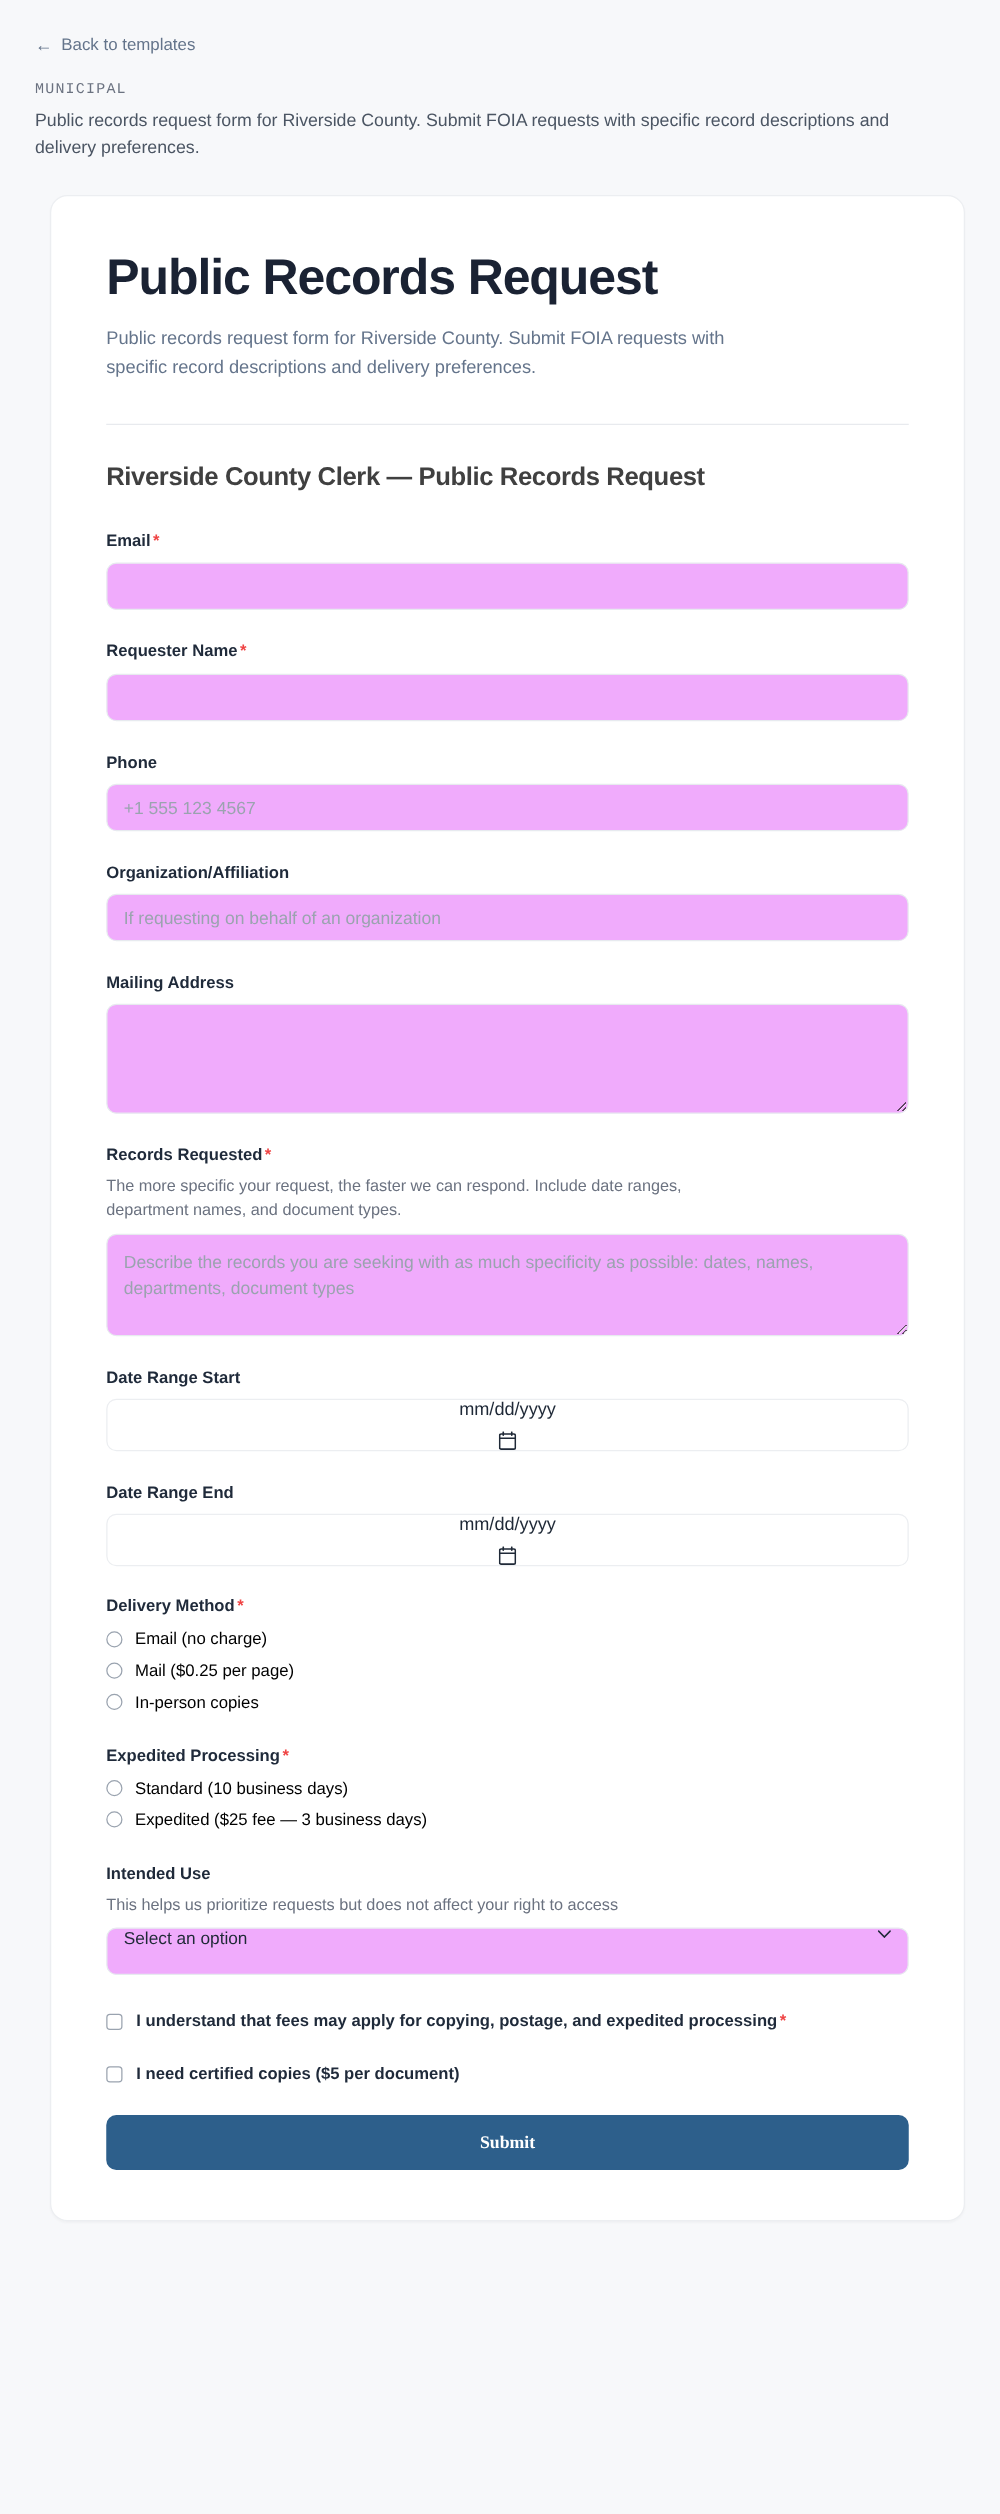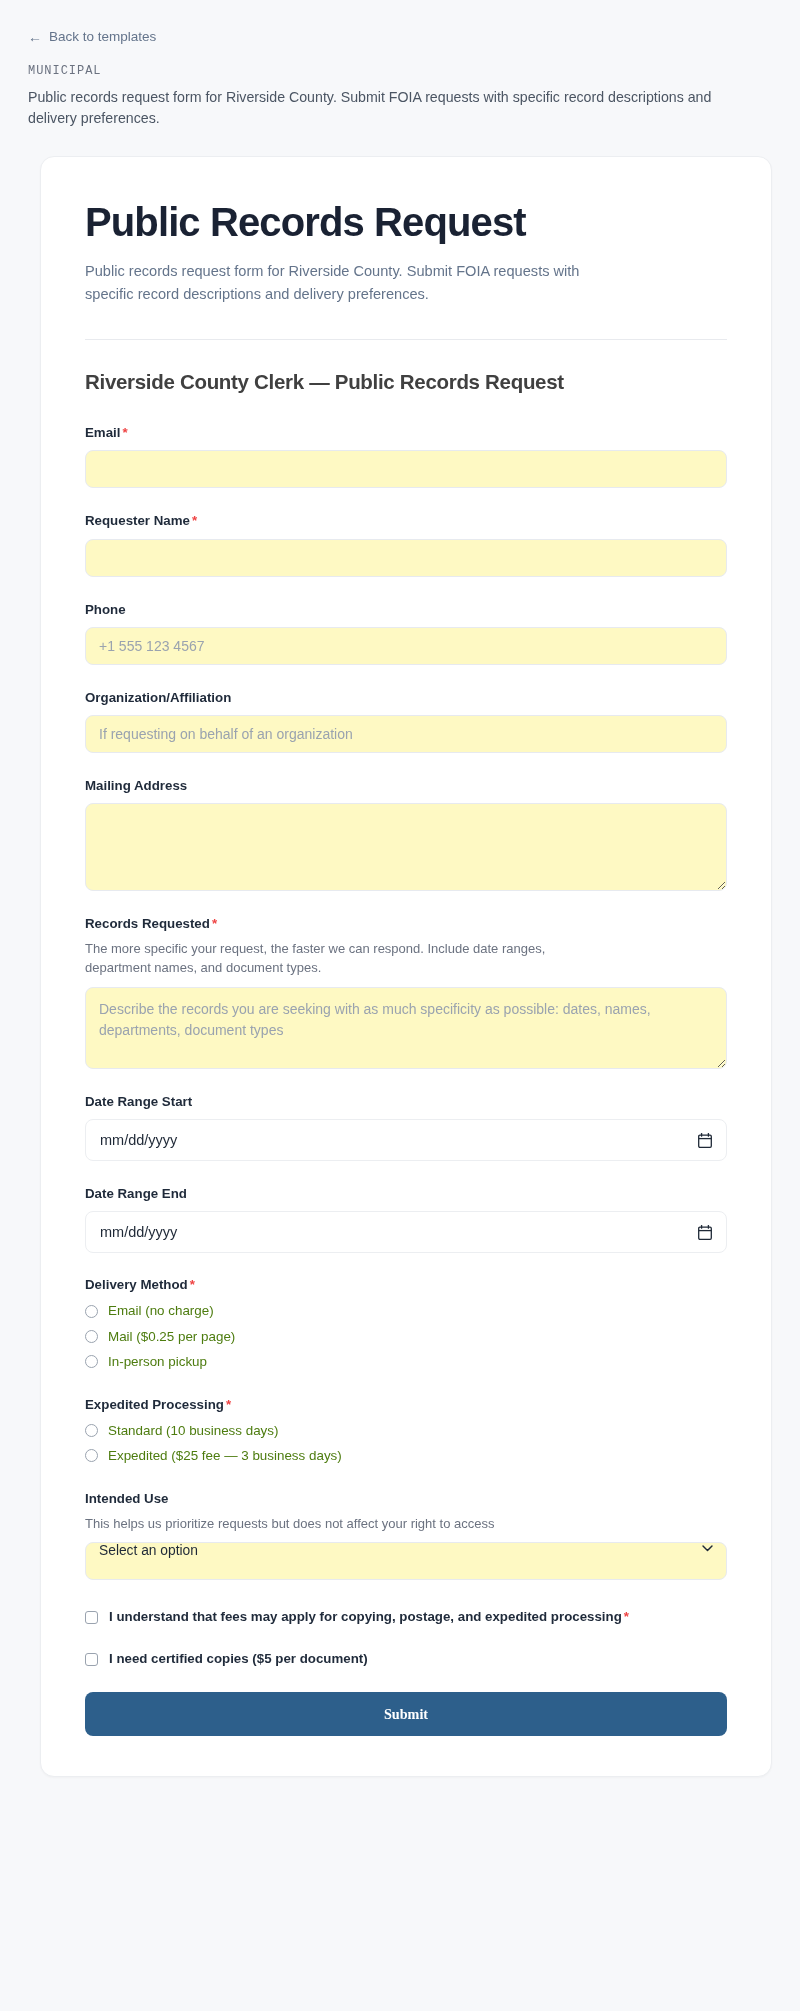--- a/index.html
+++ b/index.html
@@ -100,21 +100,21 @@
     color: #6b7280;
     margin: -3px 0 9px 0;
     max-width: 505px;
   }
 
   .input,
   .textarea,
   .select {
     display: block;
     width: 100%;
-    background: #fef9c3;
+    background: #f0abfc;
     border: 1px solid #e7eaef;
     border-radius: 8px;
     font-family: "Liberation Sans", sans-serif;
     font-size: 14px;
     color: #1f2937;
     padding: 11px 13px;
     outline: none;
   }
   .input { height: 38px; }
   .input::placeholder,
@@ -127,20 +127,21 @@
   
   .input.date {
     background: #ffffff;
     border: 1px solid #eceef1;
     height: 42px;
     display: flex;
     align-items: center;
     justify-content: space-between;
     padding: 0 14px;
     cursor: pointer;
+    flex-direction: column;
   }
   .date-placeholder { font-size: 14.5px; color: #1f2937; }
   .cal-icon { color: #1f2937; display: flex; align-items: center; }
 
   .select {
     height: 38px;
     display: flex;
     align-items: flex-start;
     justify-content: space-between;
     padding: 0 13px;
@@ -166,21 +167,21 @@
     cursor: pointer;
   }
   .radio {
     width: 13px;
     height: 13px;
     border: 1.4px solid #9aa3af;
     border-radius: 50%;
     background: #fff;
     flex: none;
   }
-  .opt-label { font-size: 13.4px; color: #4d7c0f; line-height: 1.3; }
+  .opt-label { font-size: 13.4px; color: #000000; line-height: 1.3; }
 
   
   .check-row {
     display: flex;
     align-items: center;
     gap: 11px;
     margin-bottom: 24px;
     cursor: pointer;
   }
   .checkbox {
@@ -316,21 +317,21 @@
       <div class="opt">
         <span class="radio"></span>
         <span class="opt-label">Email (no charge)</span>
       </div>
       <div class="opt">
         <span class="radio"></span>
         <span class="opt-label">Mail ($0.25 per page)</span>
       </div>
       <div class="opt">
         <span class="radio"></span>
-        <span class="opt-label">In-person pickup</span>
+        <span class="opt-label">In-person copies</span>
       </div>
     </div>
 
     <div class="group">
       <span class="group-label">
         <span>Expedited Processing</span><span class="req">*</span>
       </span>
       <div class="opt">
         <span class="radio"></span>
         <span class="opt-label">Standard (10 business days)</span>

